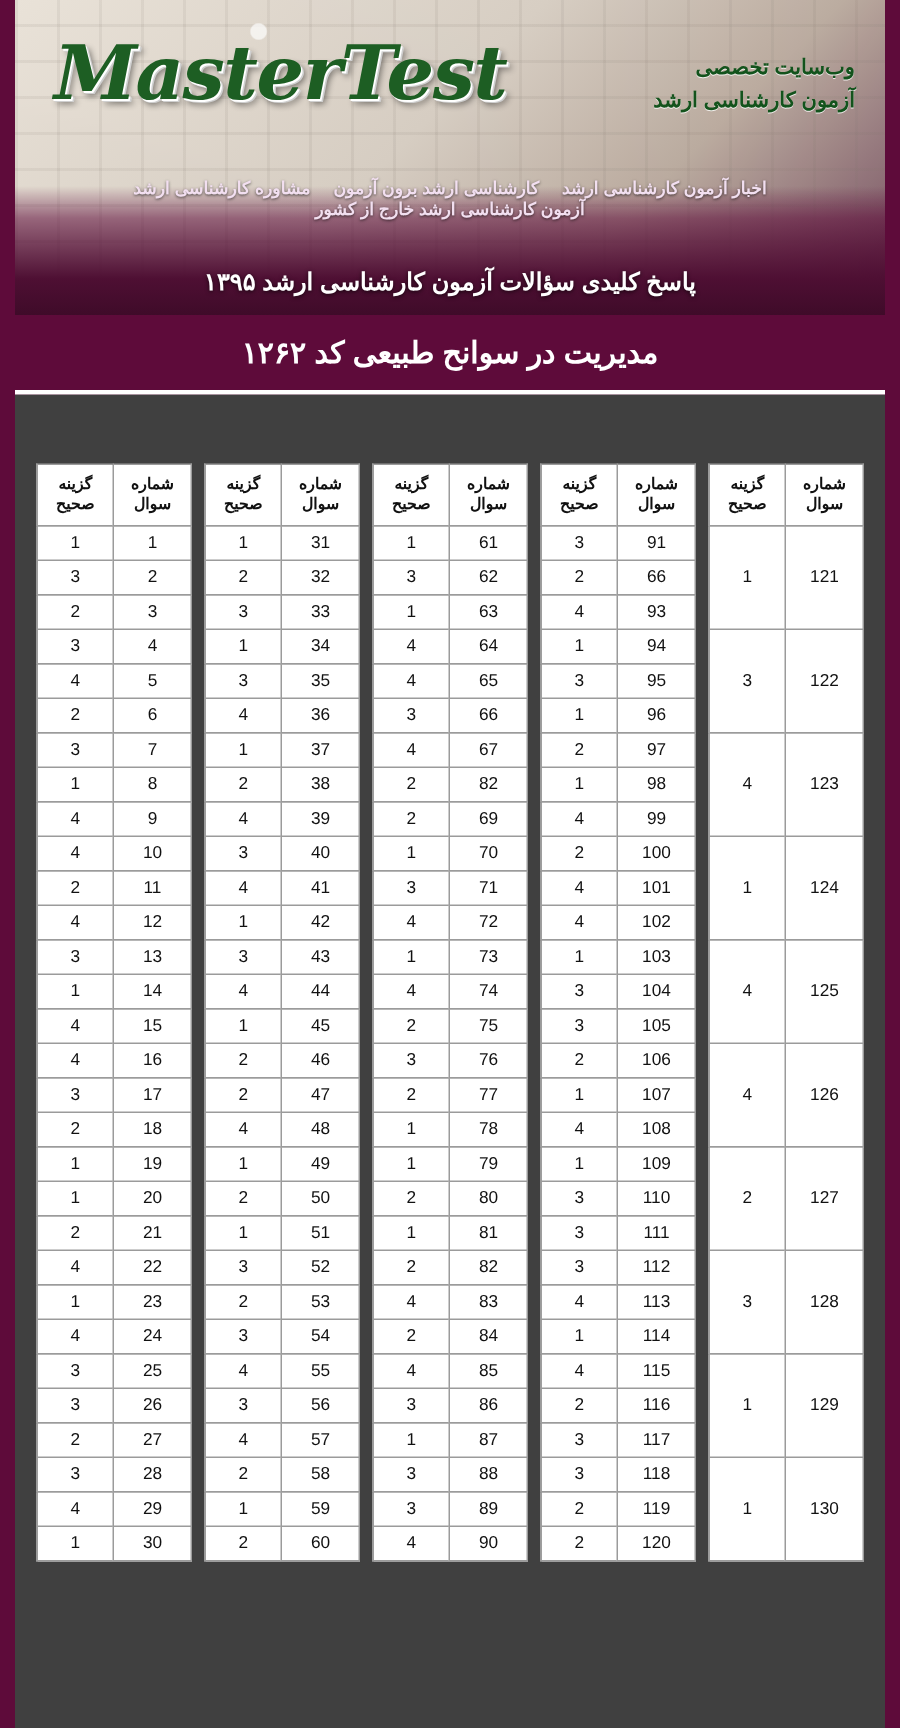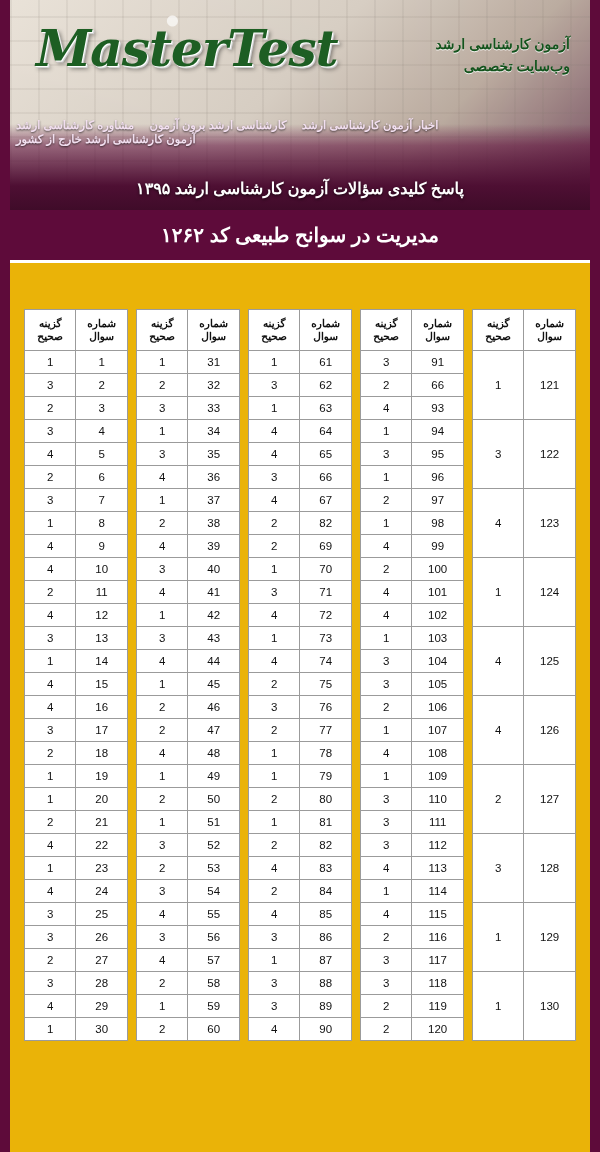--- a/index.html
+++ b/index.html
@@ -11,21 +11,21 @@
     width: 600px;
     height: 1152px;
     font-family: "Liberation Sans", sans-serif;
     overflow: hidden;
     position: relative;
   }
   .page {
     width: 600px;
     height: 1152px;
     position: relative;
-    background: #eab308;
+    background: #404040;
     border-right: 10px solid #5e0b3a;
     border-left: 10px solid #5e0b3a;
     box-sizing: border-box;
   }
   
   .header {
     position: relative;
     width: 100%;
     height: 210px;
     background: linear-gradient(180deg, #efe9e0 0%, #e4dcd2 35%, #d8cfc6 60%, #6b3550 78%, #4e0f33 100%);
@@ -79,21 +79,21 @@
     color: #13531c;
     font-weight: bold;
     font-size: 14px;
     line-height: 1.55;
     text-shadow: 0 1px 0 rgba(255,255,255,0.8);
   }
   .nav-strip {
     position: absolute;
     top: 118px;
     left: 0; right: 0;
-    text-align: left;
+    text-align: center;
     color: #f2dff0;
     font-size: 11.5px;
     font-weight: bold;
     direction: rtl;
     text-shadow: 0 1px 2px rgba(0,0,0,0.6);
   }
   .nav-strip span { margin: 0 6px; white-space: nowrap; }
   .header-title {
     position: absolute;
     bottom: 12px;
@@ -184,22 +184,22 @@
 
 <div class="page">
 
   <div class="header">
     <div class="header-photo"></div>
     <div class="header-dark-overlay"></div>
 
     <div class="logo">
       <div class="logo-text">MasterTest</div>
       <div class="logo-sub">
+        <div>وب‌سایت تخصصی</div>
         <div>آزمون کارشناسی ارشد</div>
-        <div>وب‌سایت تخصصی</div>
       </div>
     </div>
 
     <div class="nav-strip">
       <span>اخبار آزمون کارشناسی ارشد</span>
       <span>کارشناسی ارشد برون آزمون</span>
       <span>مشاوره کارشناسی ارشد</span>
       <span>آزمون کارشناسی ارشد خارج از کشور</span>
     </div>
 

